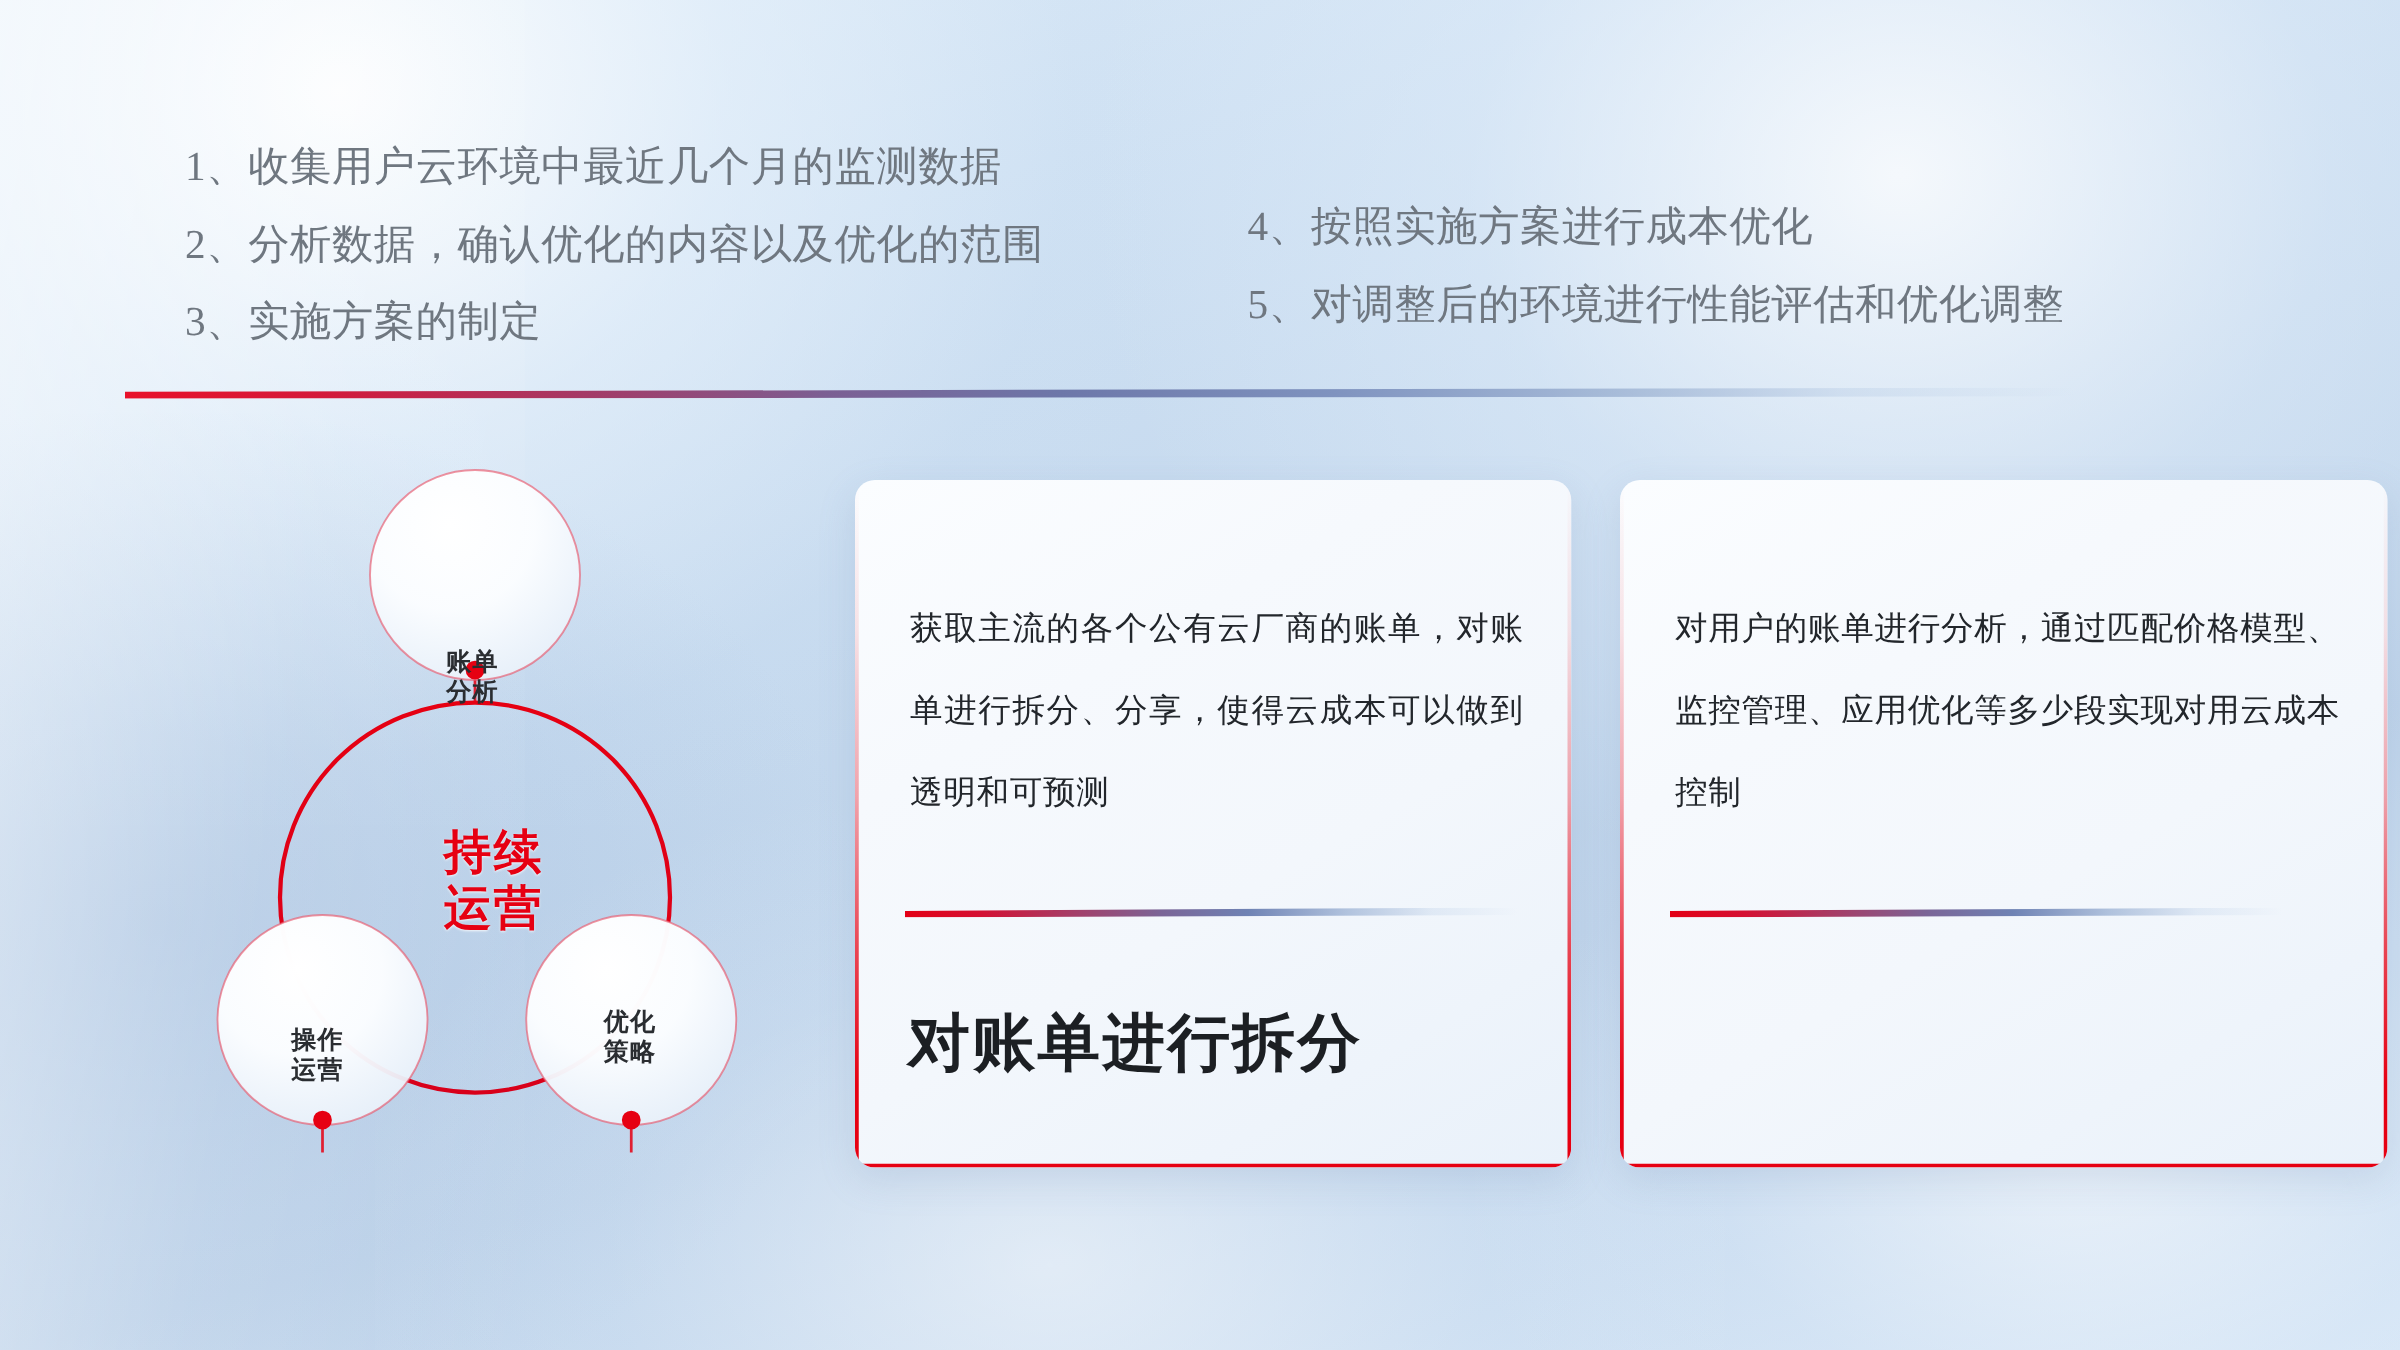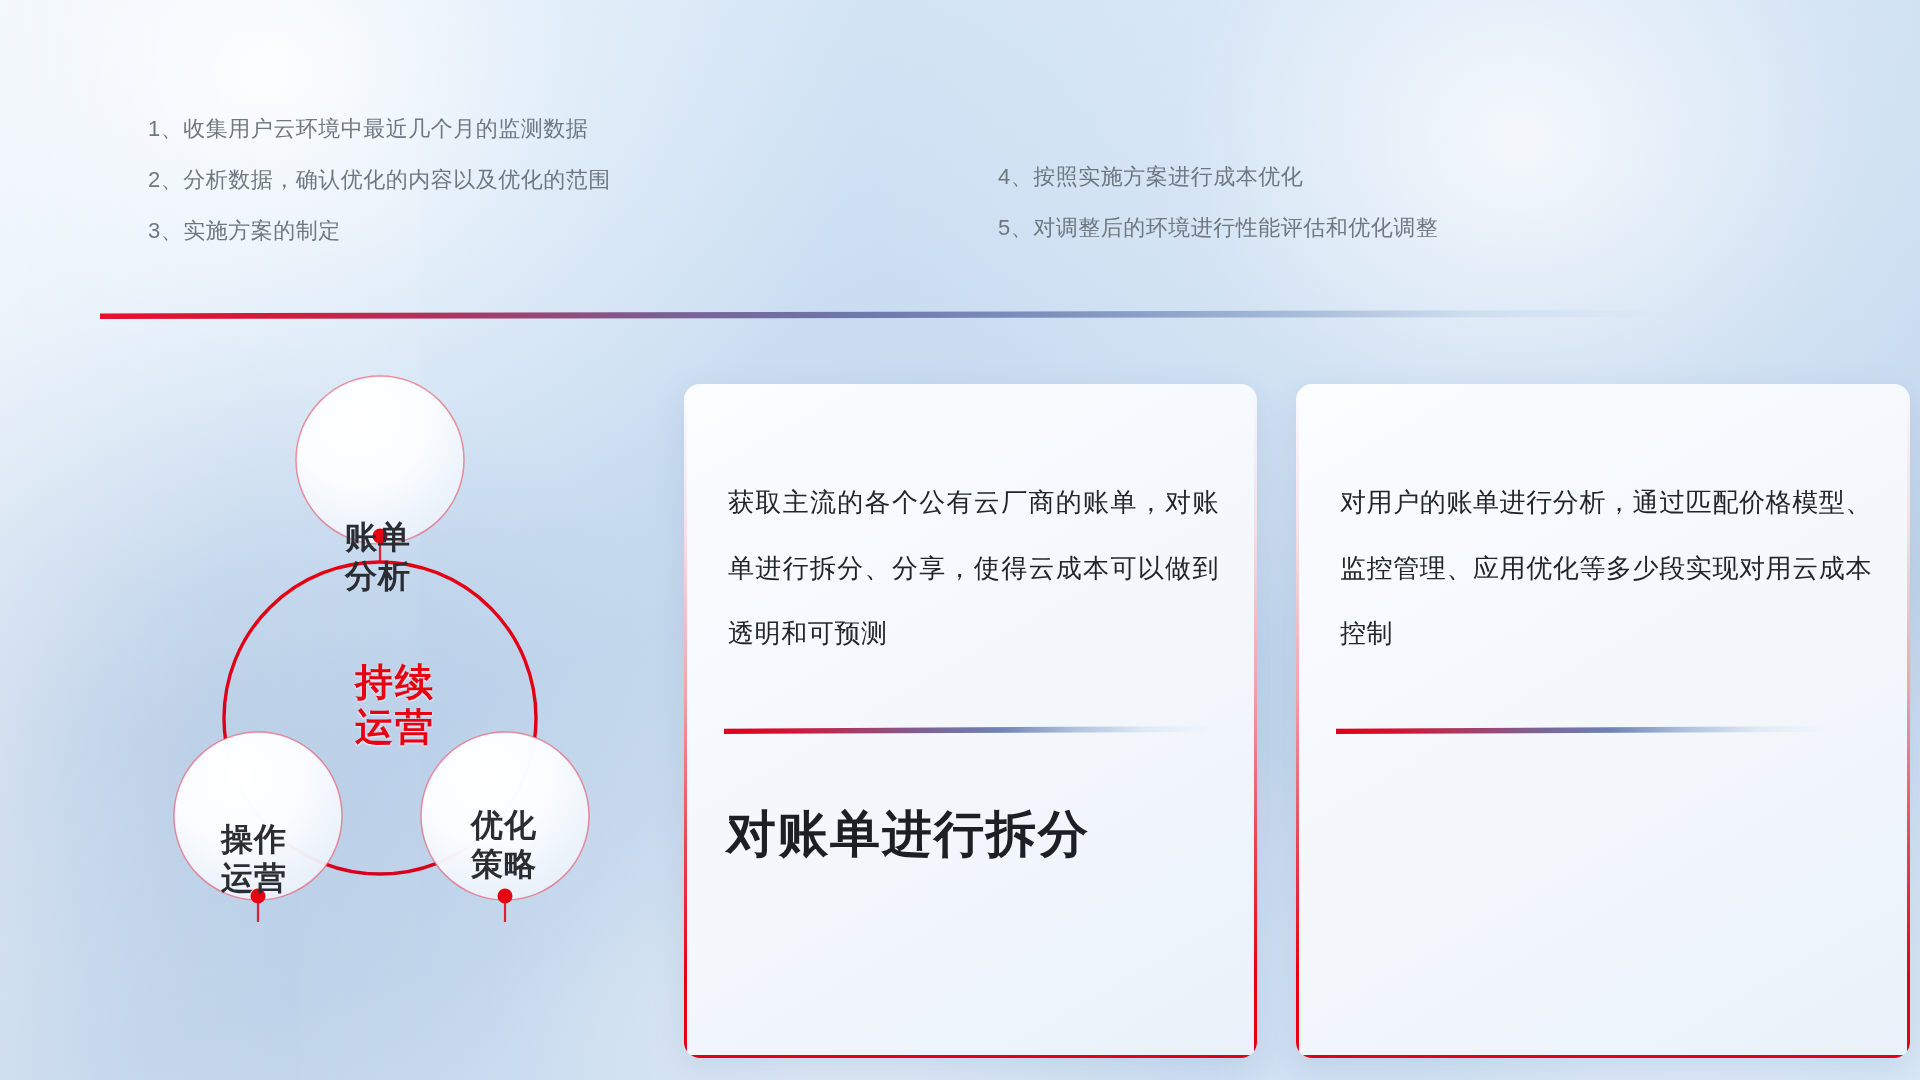--- a/index.html
+++ b/index.html
@@ -49,23 +49,24 @@
   }
   .glow-f {
     left: 0px; top: 0px; width: 420px; height: 1080px;
     background: linear-gradient(100deg, rgba(255,255,255,0.55) 0%, rgba(255,255,255,0.12) 55%, rgba(255,255,255,0) 100%);
   }
 
   
   .list-col {
     position: absolute;
     color: #6f7780;
-    font-size: 22px;
+    font-size: 33px;
     line-height: 1.0;
     letter-spacing: 0.5px;
+    font-family: Liberation Serif, serif;
   }
   .list-left  { left: 148px; top: 118px; }
   .list-right { left: 998px; top: 166px; }
   .list-item {
     margin-bottom: 29px;
     white-space: nowrap;
     display: block;
   }
 
   
@@ -100,21 +101,21 @@
     top: 350px;
     width: 560px;
     height: 620px;
   }
   .venn svg { position: absolute; left:0; top:0; }
   .venn-label {
     position: absolute;
     text-align: center;
     color: #2a2d31;
     font-weight: bold;
-    font-size: 32px;
+    font-size: 20px;
     line-height: 1.22;
     letter-spacing: 1px;
     white-space: pre-line;
   }
   .lab-top    { left: 212px; top: 168px; width: 140px; }
   .lab-left   { left: 88px;  top: 470px; width: 140px; }
   .lab-right  { left: 338px; top: 456px; width: 140px; }
   .venn-center {
     position: absolute;
     left: 206px; top: 310px; width: 186px;
@@ -126,21 +127,21 @@
     letter-spacing: 2px;
     white-space: pre-line;
     text-shadow: 0 1px 2px rgba(255,255,255,0.85);
   }
 
   
   .card {
     position: absolute;
     top: 384px;
     width: 573px;
-    height: 674px;
+    height: 550px;
     border-radius: 16px;
     background: linear-gradient(150deg, #fbfdff 0%, #f6f9fd 30%, #f3f7fc 58%, #eef4fb 80%, #e9f1fa 100%);
     box-shadow: 0 10px 30px rgba(110,140,180,0.18);
     overflow: hidden;
   }
   .card-1 { left: 684px; }
   .card-2 { left: 1296px; padding-left: 41px; }
 
   .card-edge {
     position: absolute;

